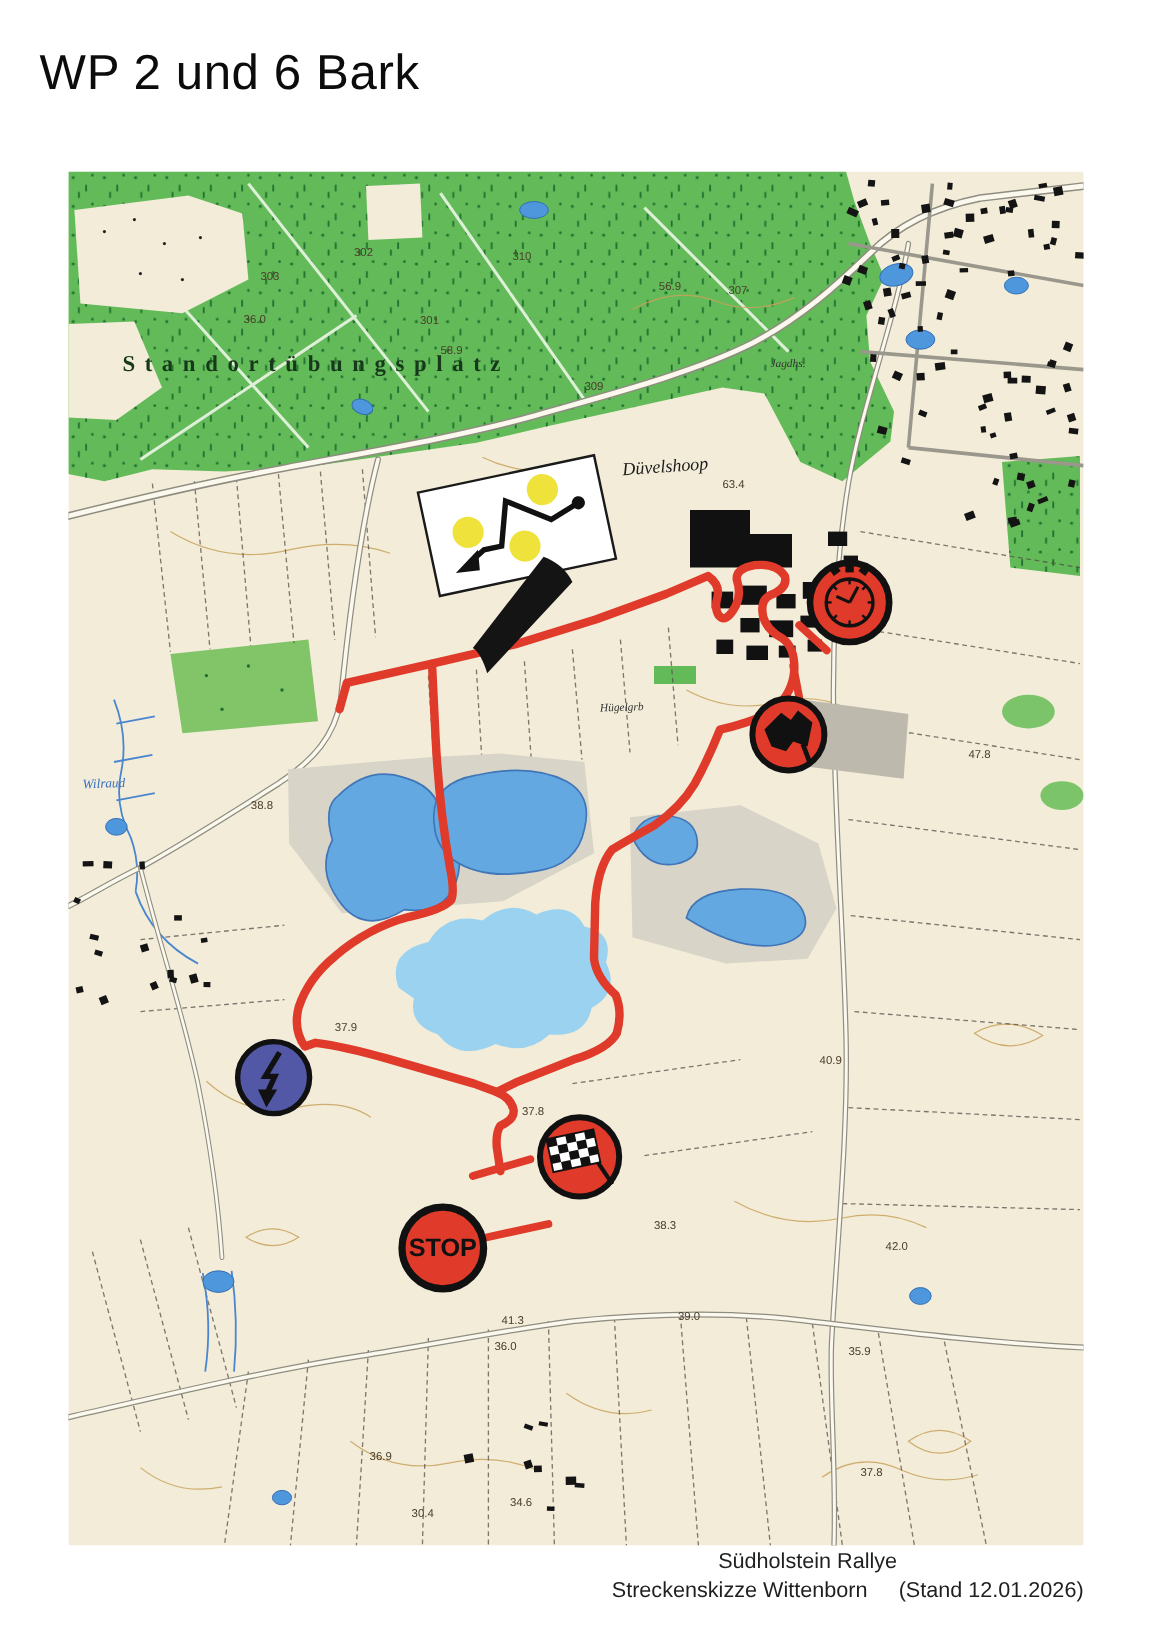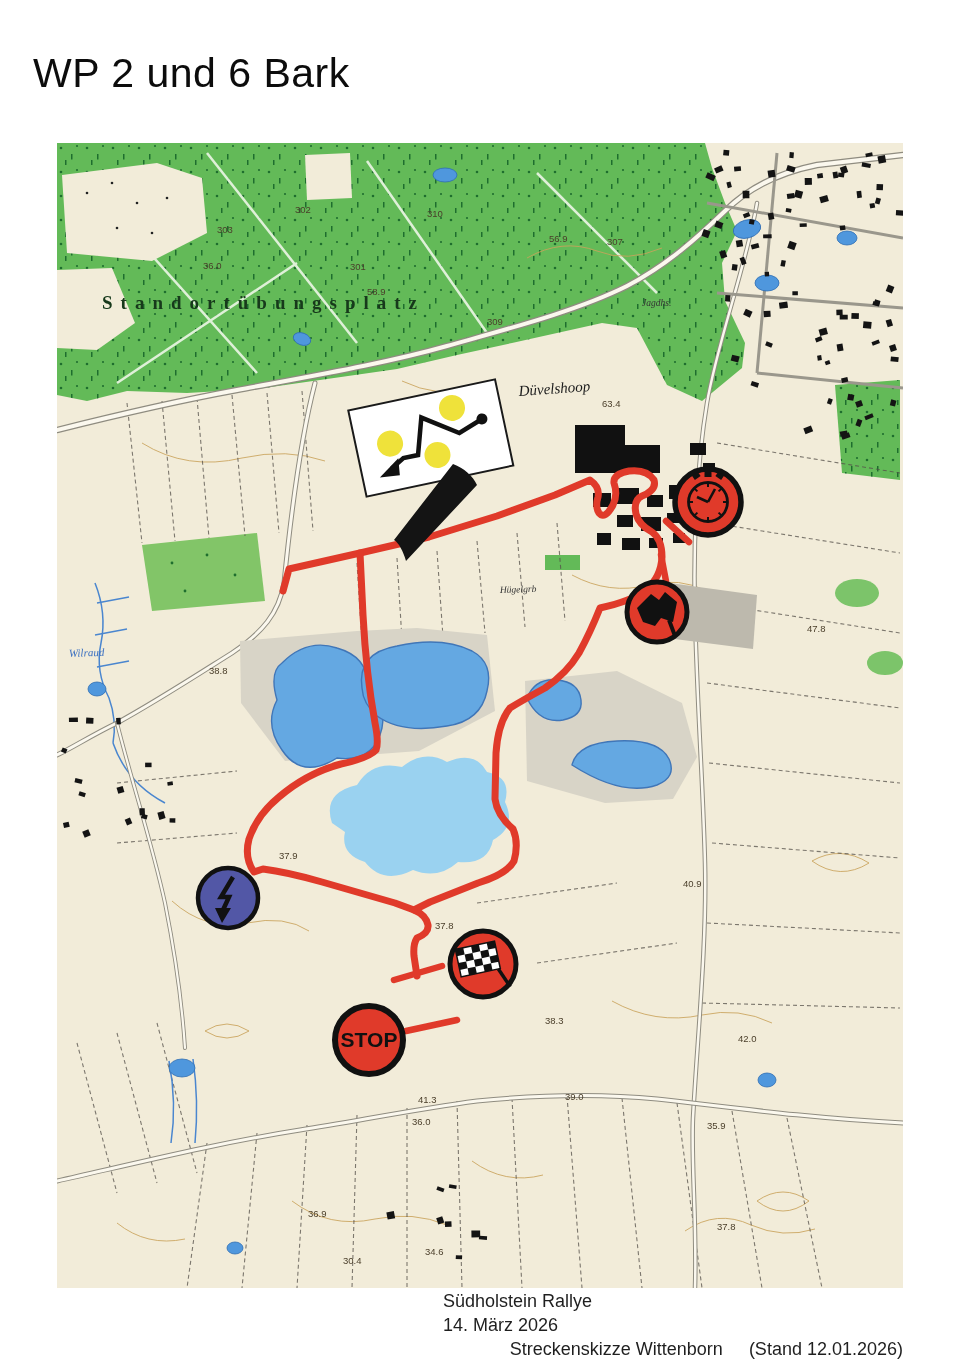--- a/index.html
+++ b/index.html
@@ -1,21 +1,21 @@
 <!DOCTYPE html>
 <html><head>
 <meta charset="utf-8">
 <style>
   html,body{margin:0;padding:0;background:#fff;}
   #page{position:relative;width:970px;height:1372px;background:#ffffff;overflow:hidden;
         font-family:"Liberation Sans",sans-serif;}
-  #title{position:absolute;left:33px;top:50px;font-size:41px;font-weight:400;
+  #title{position:absolute;left:33px;top:37px;font-size:41px;font-weight:400;
          color:#0c0c0c;letter-spacing:.5px;}
   #mapwrap{position:absolute;left:57px;top:143px;width:846px;height:1145px;}
-  #footer{position:absolute;right:67px;top:1289px;width:460px;text-align:left;
+  #footer{position:absolute;right:67px;top:1289px;width:460px;text-align:center;
           font-size:18px;line-height:24px;color:#1f1f1f;}
   #footer .l3{display:flex;justify-content:flex-end;gap:26px;}
   
   .lbl-standort{font-family:"Liberation Serif",serif;font-weight:bold;font-size:19px;
                 letter-spacing:8px;fill:#17391b;}
   .lbl-road{font-family:"Liberation Sans",sans-serif;font-weight:bold;font-size:15px;fill:#151515;}
   .lbl-place{font-family:"Liberation Serif",serif;font-style:italic;font-size:15px;fill:#1c1c1c;}
   .lbl-small{font-family:"Liberation Serif",serif;font-style:italic;font-size:9.5px;fill:#333;}
   .lbl-water{font-family:"Liberation Serif",serif;font-style:italic;font-size:11px;fill:#3a6fc0;}
   .lbl-elev{font-family:"Liberation Sans",sans-serif;font-size:9.5px;fill:#4a3e2a;}
@@ -457,20 +457,19 @@
       <g>
         <path d="M 5,-21 L -7,-1 L 1,-1 L -5,12" stroke="#111" stroke-width="4.5" fill="none"></path>
         <polygon points="-13,10 3,10 -6,25" fill="#111"></polygon>
       </g>
     </g>
   </svg>
   </div>
 
   <div id="footer">
     <div>Südholstein Rallye</div>
-    <div>14. März 2026</div>
     <div class="l3">
       <span>Streckenskizze Wittenborn</span>
       <span>(Stand 12.01.2026)</span>
     </div>
   </div>
 
 </div>
 
 </body></html>

